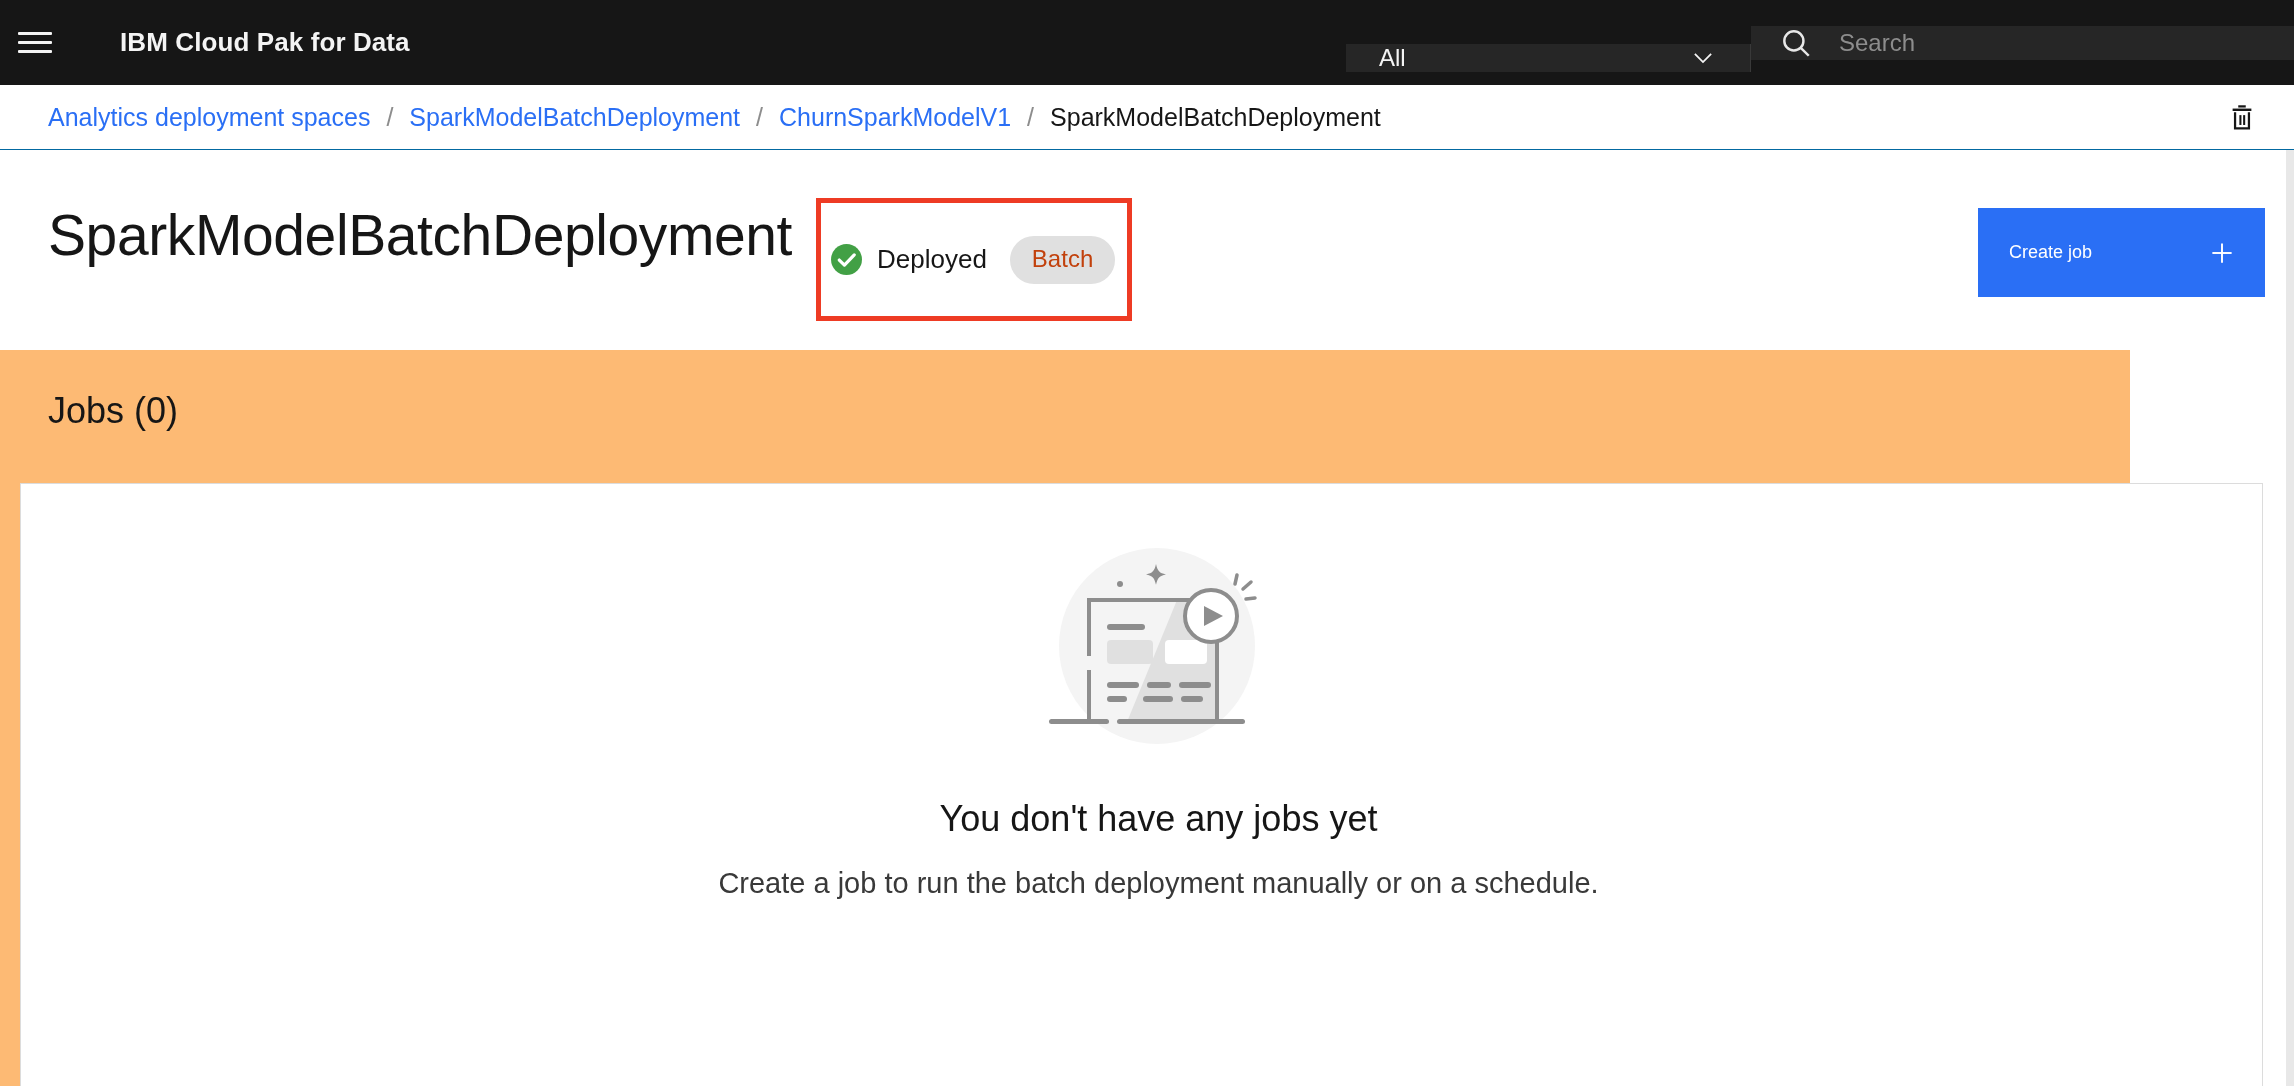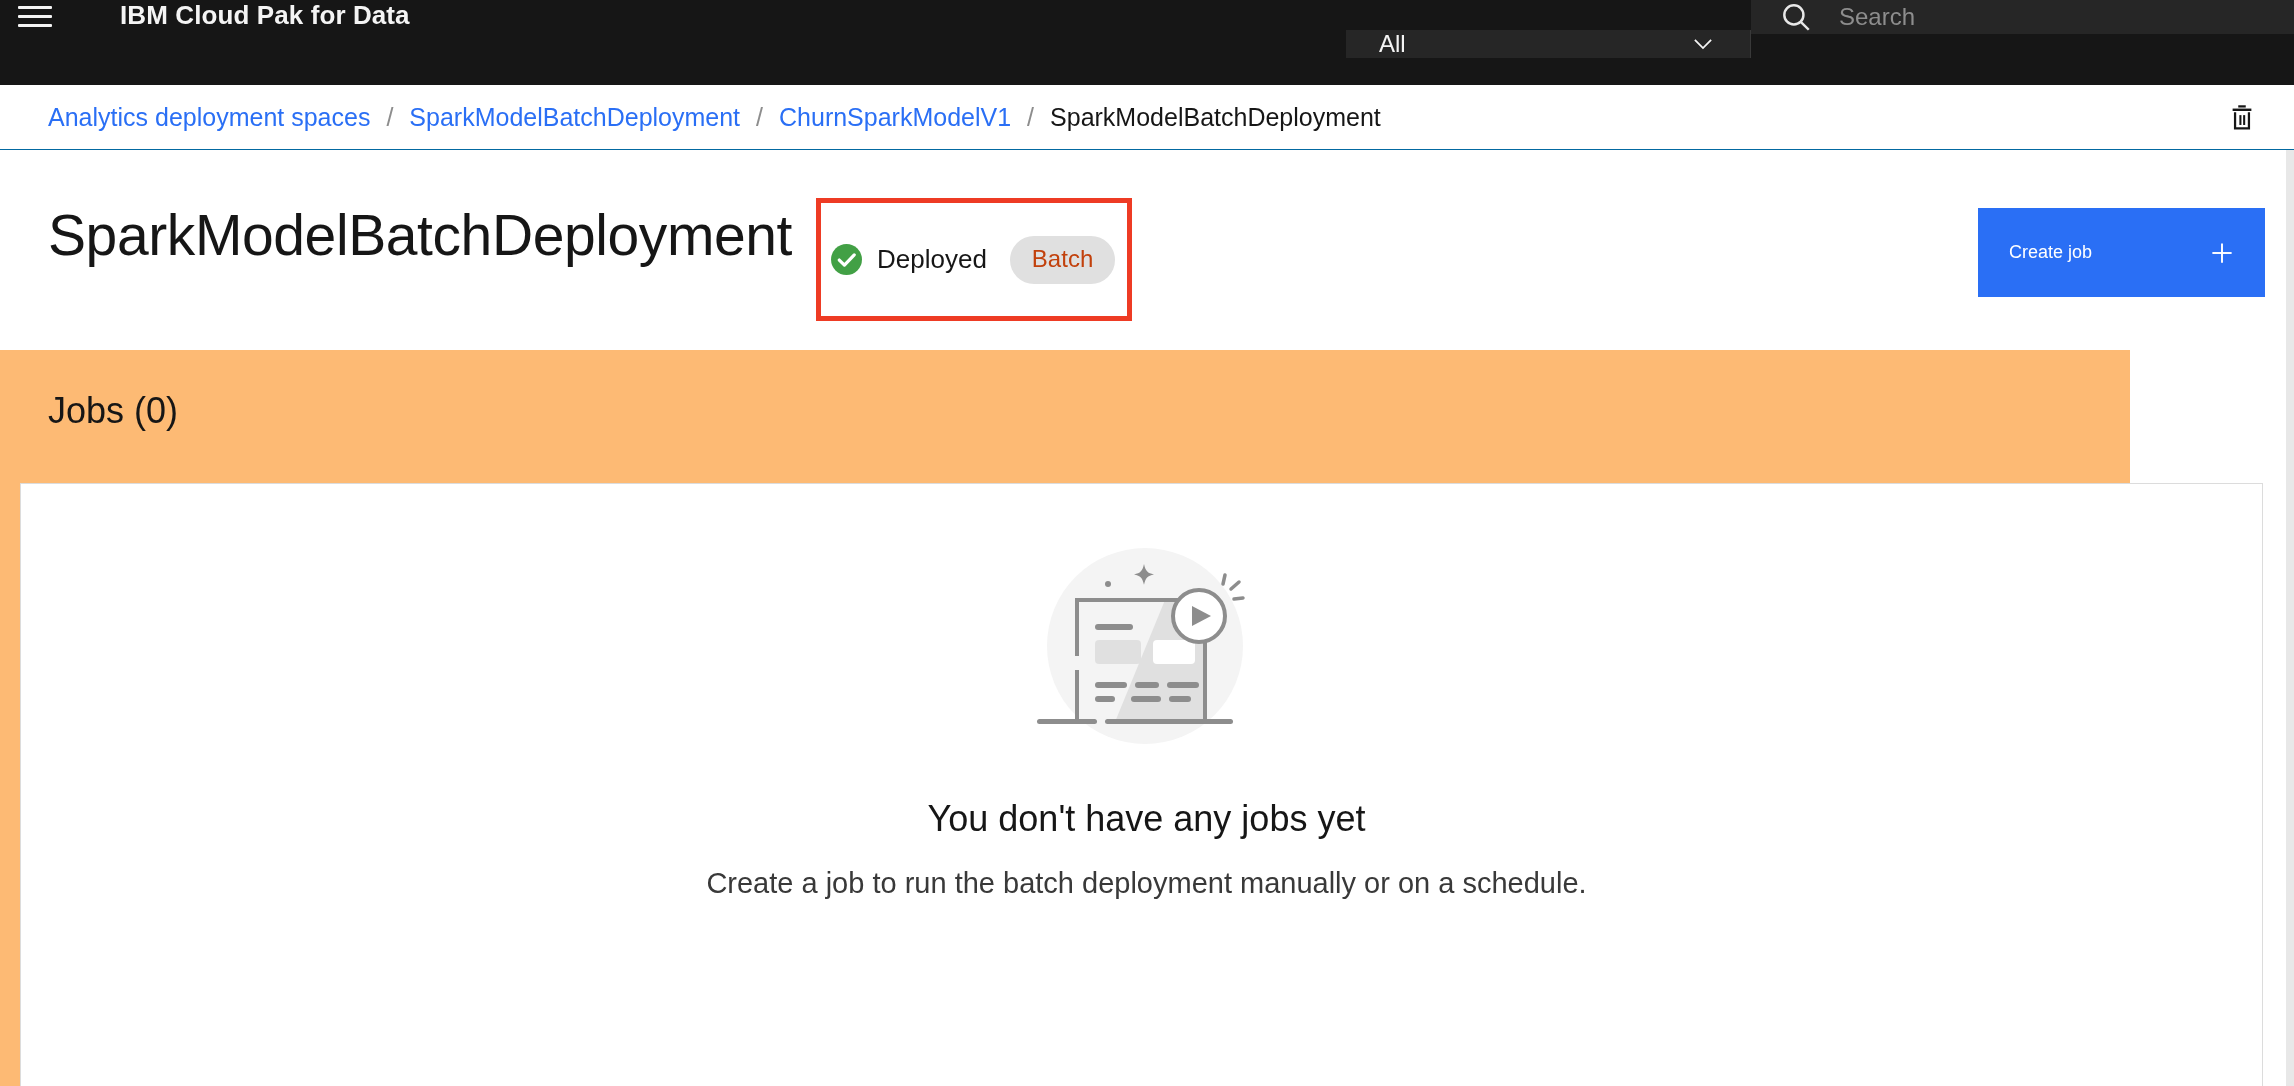--- a/index.html
+++ b/index.html
@@ -11,21 +11,21 @@
     overflow: hidden;
   }
 
   
   .header {
     position: absolute;
     top: 0; left: 0;
     width: 2294px; height: 85px;
     background: #161616;
     display: flex;
-    align-items: flex-start;
+    align-items: center;
   }
   .hamburger {
     width: 70px;
     display: flex;
     align-items: center;
     justify-content: center;
     flex: none;
     cursor: pointer;
   }
   .hamburger .bars { width: 34px; }
@@ -214,21 +214,21 @@
     left: 20px; top: 133px;
     width: 2243px;
     height: 603px;
     background: #ffffff;
     border: 1px solid #dcdcdc;
     border-bottom: none;
     overflow: hidden;
   }
   .empty-wrap {
     position: absolute;
-    left: 4px; top: 0;
+    left: 16px; top: 0;
     width: 2243px;
     display: flex;
     flex-direction: column;
     align-items: center;
     padding-top: 42px;
   }
   .empty-illustration { width: 240px; height: 240px; display: block; }
   .empty-title {
     font-size: 36px;
     color: #161616;

